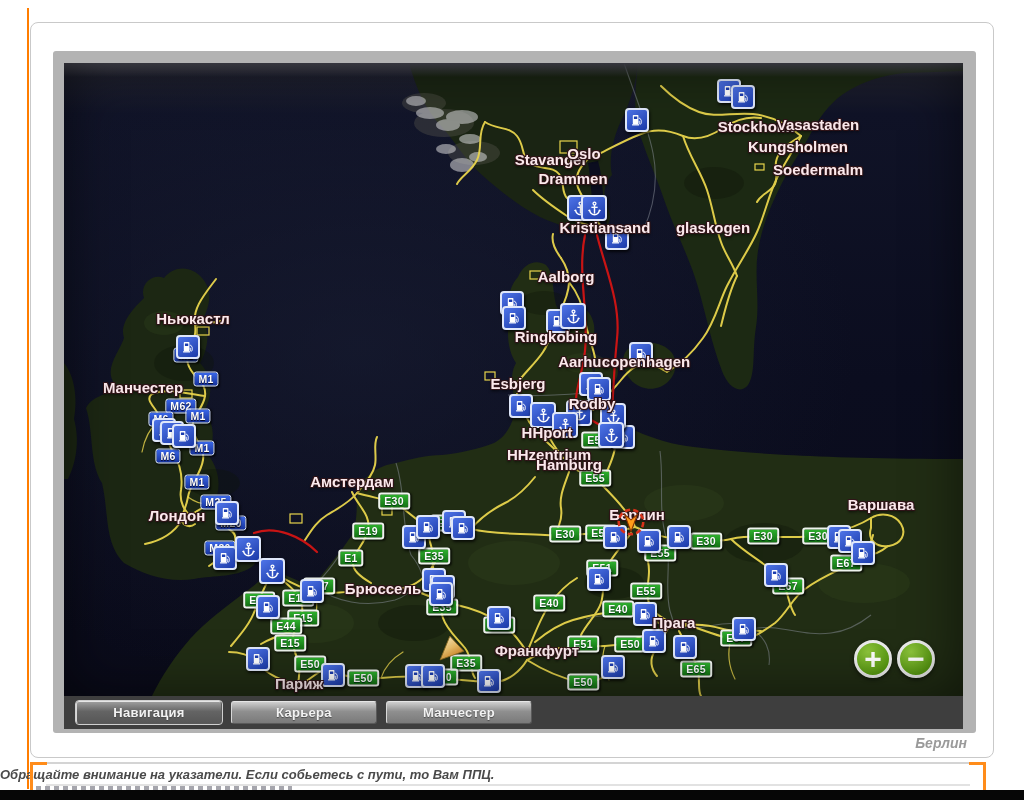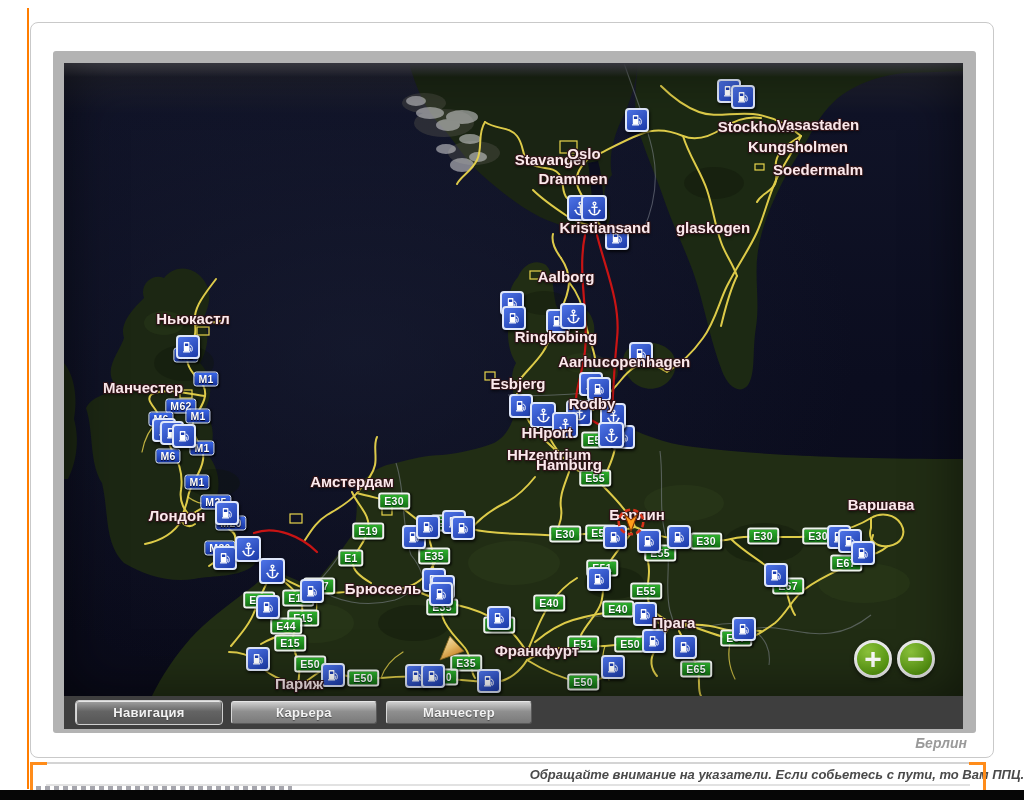--- a/index.html
+++ b/index.html
@@ -28,21 +28,21 @@
     background:linear-gradient(#cfcfcf,#8f8f8f 45%,#7a7a7a);border:1px solid #5a5a5a;border-top-color:#e6e6e6;border-left-color:#d8d8d8;box-sizing:border-box;text-shadow:0 1px 1px #4a4a4a}
   .tbtn.active{background:linear-gradient(#9c9c9c,#646464 45%,#575757);outline:1px solid #cfcfcf}
   .tbtn.emergency{margin-left:auto;margin-right:5px;width:158px}
   .closeLbl{position:absolute;right:26px;top:712px;color:#9a9a9a;font-style:italic;font-weight:bold;font-size:14px;cursor:pointer}
   .corner{position:absolute;width:14px;height:25px;z-index:2}
   .corner.l{left:30px;top:762px;border-left:3px solid #ff8c1a;border-top:3px solid #ff8c1a}
   .corner.r{left:969px;top:762px;border-right:3px solid #ff8c1a;border-top:3px solid #ff8c1a}
   .hline{position:absolute;left:46px;width:924px;height:0;border-top:2px solid #d4d4d4}
   .hline.t{top:762px}
   .hline.b{top:784px;border-top-color:#e2e2e2}
-  .hint{position:absolute;left:0;right:0;top:767px;text-align:right;font-weight:bold;font-style:italic;font-size:13px;color:#4a4a4a}
+  .hint{position:absolute;left:0;right:0;top:767px;text-align:left;font-weight:bold;font-style:italic;font-size:13px;color:#4a4a4a}
   .dots{position:absolute;left:36px;top:786px;width:256px;height:4px;background:repeating-linear-gradient(90deg,#8f8f98 0 5px,transparent 5px 9px);opacity:.8}
   .blackbar{position:absolute;left:0;top:790px;width:1024px;height:10px;background:#060606}
 </style>
 </head>
 <body>
 
 <div class="orange-left"></div>
 
 <div class="win">
   <div class="panel">

